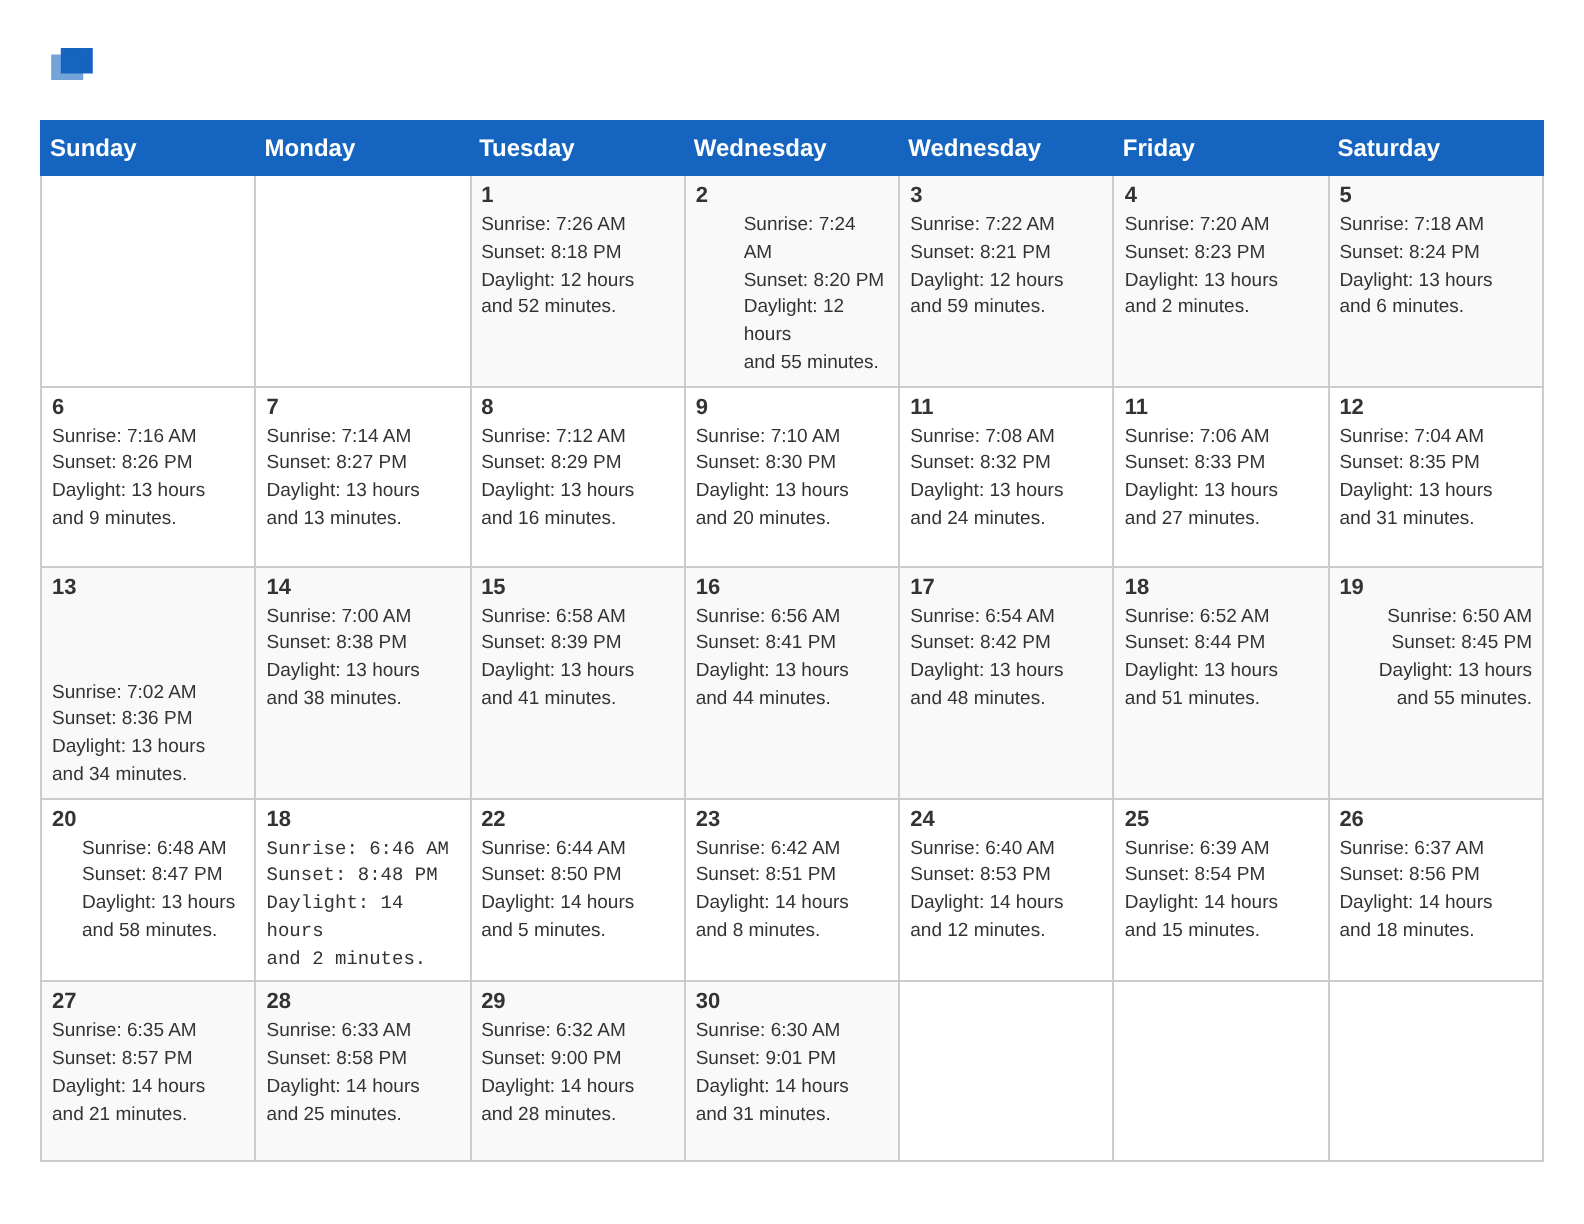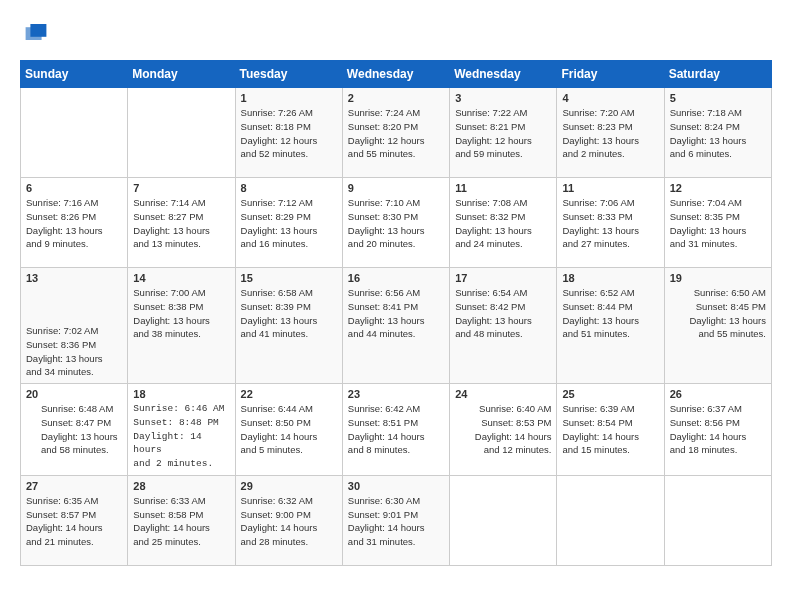--- a/index.html
+++ b/index.html
@@ -134,21 +134,21 @@
         <td class="empty-cell"></td>
         <td>
           <span class="day-num">1</span>
           <div class="day-info" style="white-space: pre-line;">Sunrise: 7:26 AM
 Sunset: 8:18 PM
 Daylight: 12 hours
 and 52 minutes.</div>
         </td>
         <td>
           <span class="day-num">2</span>
-          <div class="day-info" style="white-space: pre-line;">Sunrise: 7:24 AM
+          <div class="day-info" style="white-space: pre-line; margin-left: 24px;">Sunrise: 7:24 AM
 Sunset: 8:20 PM
 Daylight: 12 hours
 and 55 minutes.</div>
         </td>
         <td>
           <span class="day-num">3</span>
           <div class="day-info" style="white-space: pre-line;">Sunrise: 7:22 AM
 Sunset: 8:21 PM
 Daylight: 12 hours
 and 59 minutes.</div>
@@ -294,21 +294,21 @@
         </td>
         <td>
           <span class="day-num">23</span>
           <div class="day-info" style="white-space: pre-line;">Sunrise: 6:42 AM
 Sunset: 8:51 PM
 Daylight: 14 hours
 and 8 minutes.</div>
         </td>
         <td>
           <span class="day-num">24</span>
-          <div class="day-info" style="white-space: pre-line; text-align: right;">Sunrise: 6:40 AM
+          <div class="day-info" style="white-space: pre-line;">Sunrise: 6:40 AM
 Sunset: 8:53 PM
 Daylight: 14 hours
 and 12 minutes.</div>
         </td>
         <td>
           <span class="day-num">25</span>
           <div class="day-info" style="white-space: pre-line;">Sunrise: 6:39 AM
 Sunset: 8:54 PM
 Daylight: 14 hours
 and 15 minutes.</div>

